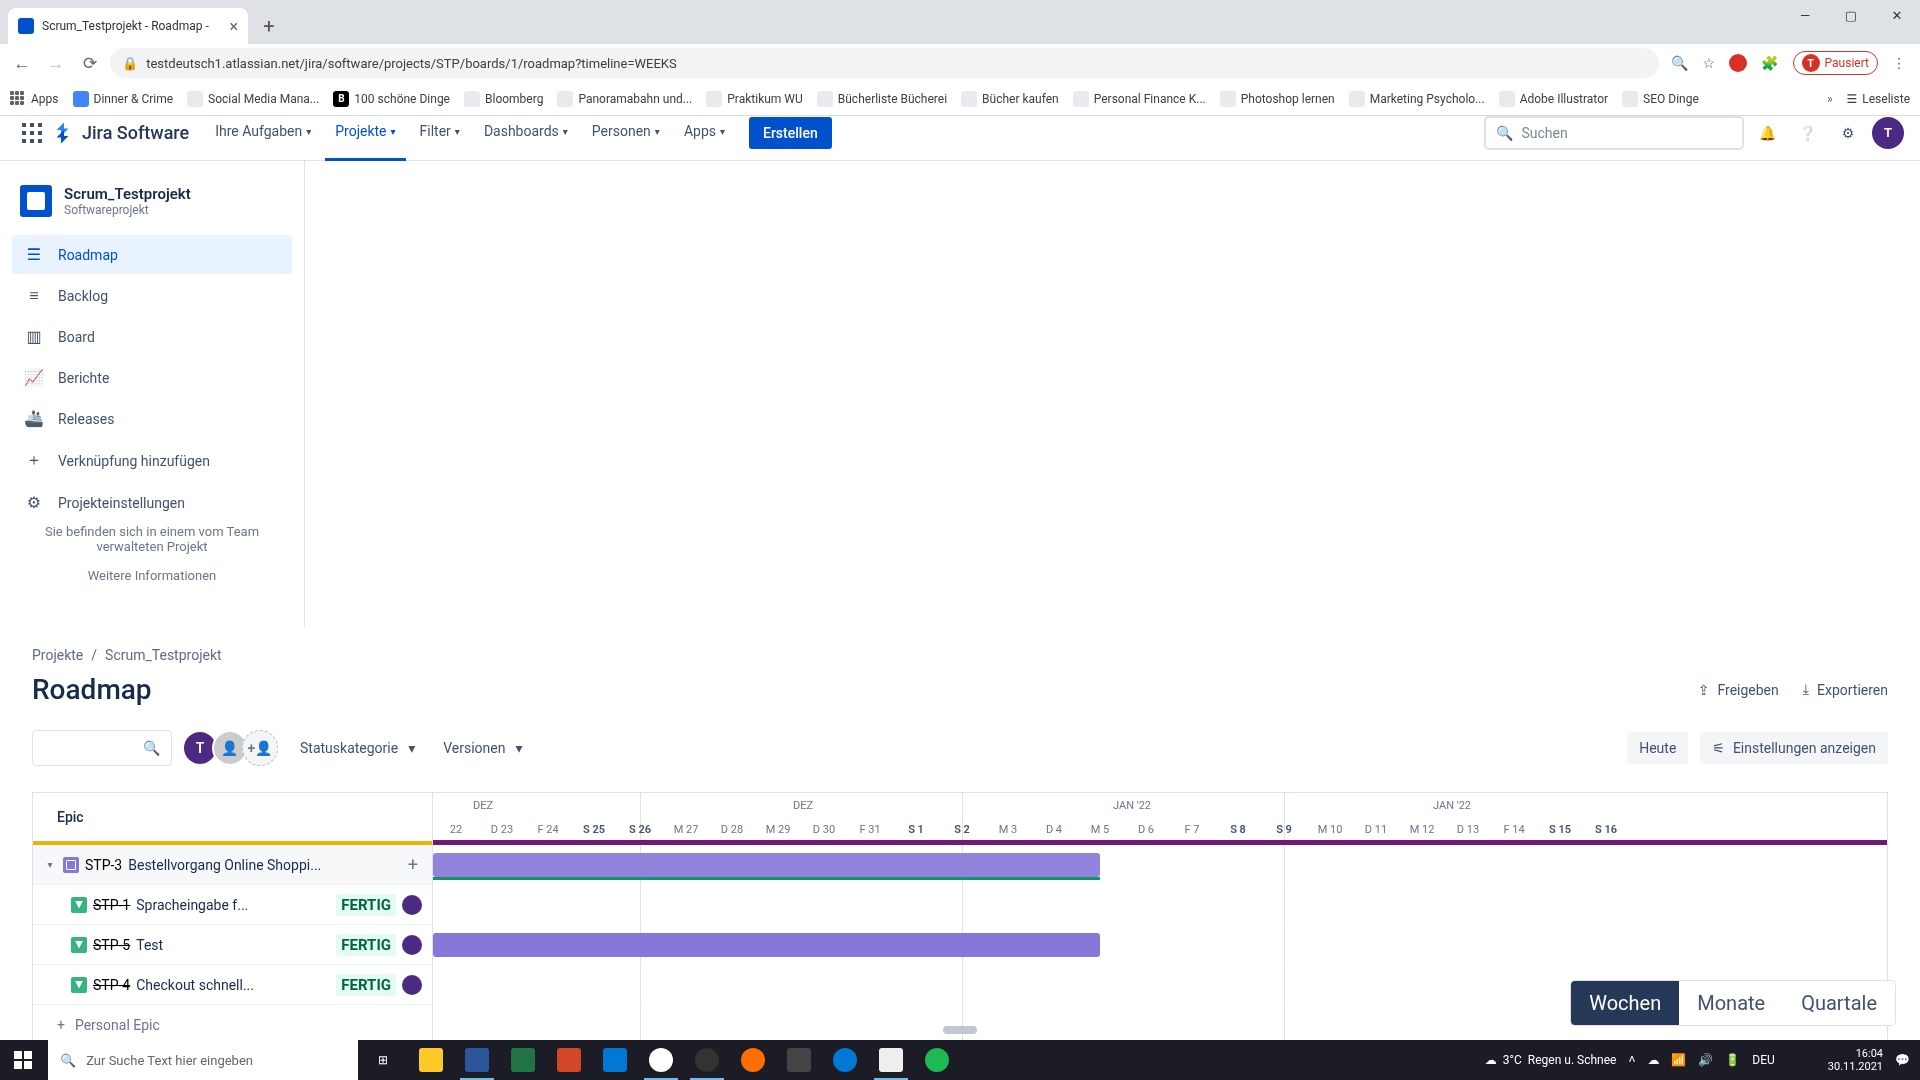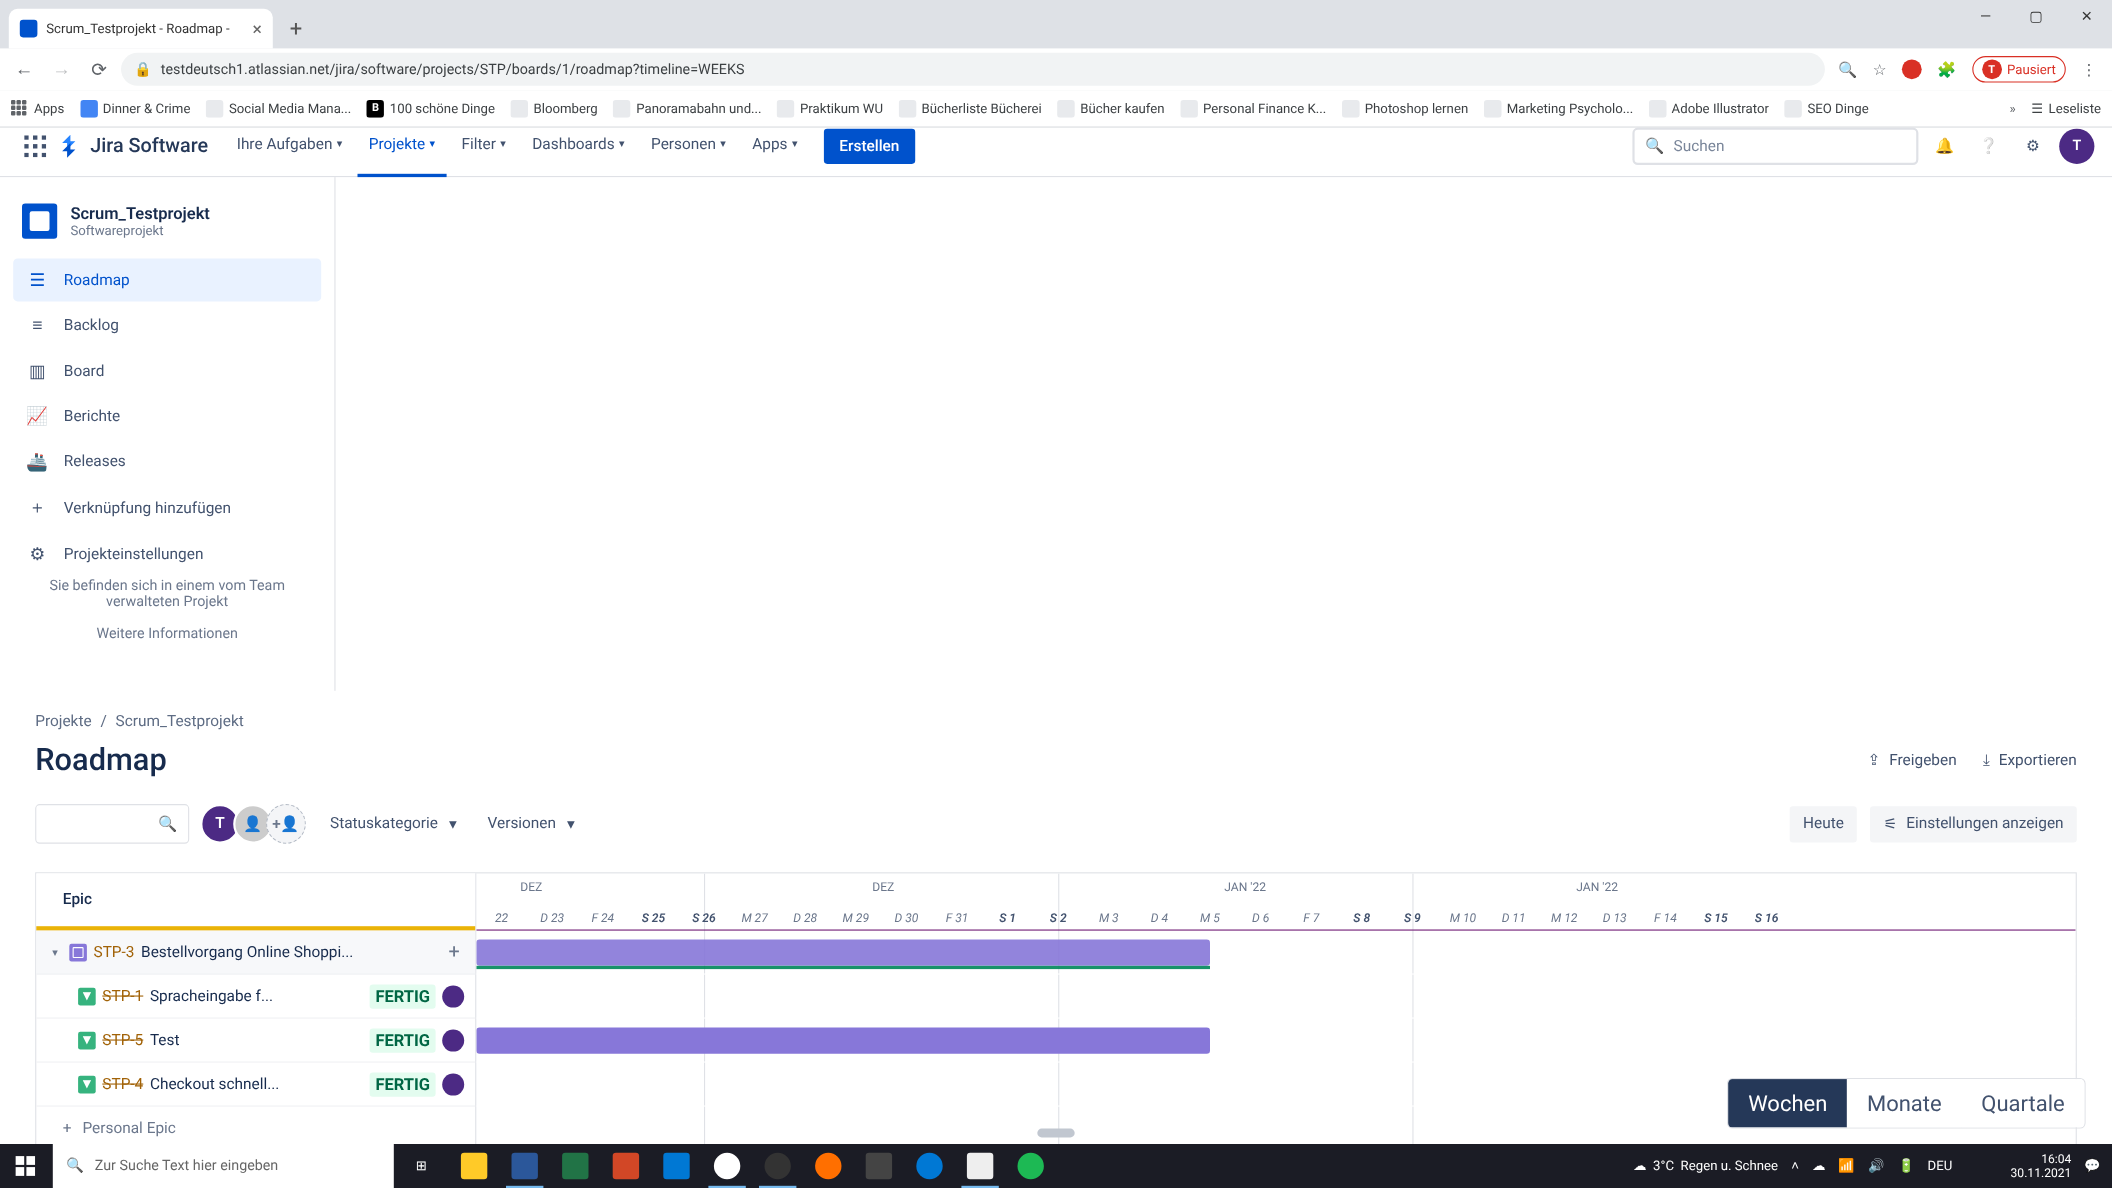--- a/index.html
+++ b/index.html
@@ -77,32 +77,32 @@
 .rm-left{width:400px;border-right:1px solid #dfe1e6;}
 .rm-head{height:52px;display:flex;align-items:center;padding:0 24px;font-weight:500;border-bottom:4px solid #eab308;background:#fff;}
 .rm-row{height:40px;display:flex;align-items:center;padding:0 10px;border-bottom:1px solid #f0f1f3;font-size:14px;gap:6px;}
 .rm-row.epic{background:#f7f8fa;}
 .chevron{width:14px;height:14px;display:flex;align-items:center;justify-content:center;color:#6B778C;font-size:10px;}
 .issue-icon{width:16px;height:16px;border-radius:2px;}
 .issue-icon.epic{background:#8777D9;position:relative;}
 .issue-icon.epic::after{content:"";position:absolute;inset:3px;border:1px solid #fff;border-radius:1px;}
 .issue-icon.story{background:#36B37E;position:relative;}
 .issue-icon.story::after{content:"";position:absolute;left:4px;top:4px;width:8px;height:8px;background:#fff;clip-path:polygon(0 0,100% 0,50% 100%);}
-.key{color:#a16207;}
+.key{color:#000000;}
 .key.done{text-decoration:line-through;}
 .summary{white-space:nowrap;overflow:hidden;text-overflow:ellipsis;flex:1;}
 .badge-done{background:#E3FCEF;color:#006644;font-size:15px;font-weight:700;padding:2px 5px;border-radius:3px;}
 .assignee{width:20px;height:20px;border-radius:50%;background:#4c2a84;}
 .add{color:#6B778C;font-size:18px;padding:0 4px;}
 .rm-row.create{color:#6B778C;gap:10px;padding-left:24px;}
 
 .rm-right{flex:1;overflow:hidden;position:relative;}
-.rm-timeline-head{height:52px;border-bottom:1px solid #701a75;position:relative;}
+.rm-timeline-head{height:52px;border-bottom:5px solid #701a75;position:relative;}
 .month-lbl{position:absolute;top:6px;font-size:11px;color:#6B778C;}
-.day-row{position:absolute;bottom:4px;left:0;right:0;display:flex;font-style:italic;}
+.day-row{position:absolute;bottom:4px;left:0;right:0;display:flex;}
 .day-cell{width:46px;text-align:center;font-size:11px;color:#6B778C;}
 .day-cell.weekend{color:#42526E;font-weight:600;}
 .vline{position:absolute;top:0;bottom:0;width:1px;background:#f0f1f3;}
 .vline.strong{background:#dfe1e6;}
 .rm-bars{position:relative;}
 .bar{position:absolute;height:24px;background:#8777D9;border-radius:3px;top:8px;}
 .bar.epic{opacity:0.9;}
 .bar.epic .prog{position:absolute;left:0;bottom:-3px;height:3px;background:#00875A;width:100%;}
 .bar-row{height:40px;position:relative;border-bottom:1px solid #fff;}
 

